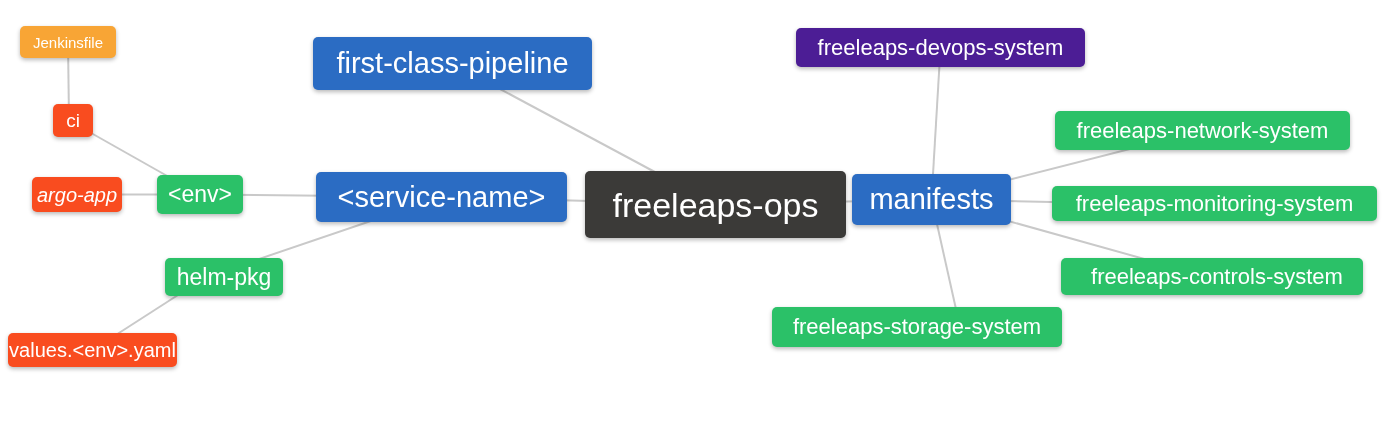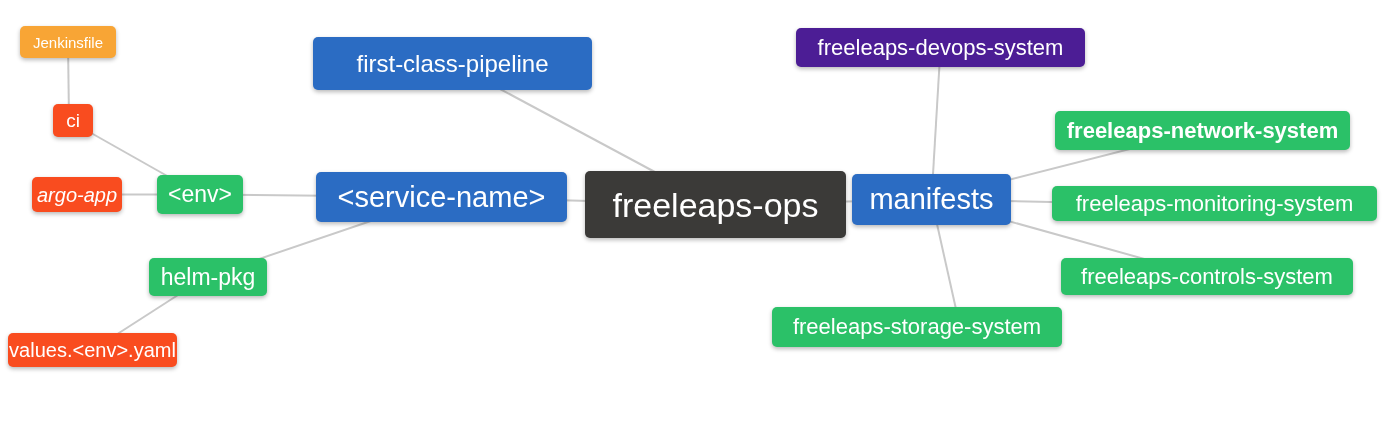--- a/index.html
+++ b/index.html
@@ -37,23 +37,23 @@
     white-space: nowrap;
     cursor: pointer;
     user-select: none;
     line-height: 1;
   }
   
   .n-jenkinsfile { left: 20px;  top: 26px;  width: 96px;  height: 32px; font-size: 15px; }
   .n-ci          { left: 53px;  top: 104px; width: 40px;  height: 33px; font-size: 19px; }
   .n-argo        { left: 32px;  top: 177px; width: 90px;  height: 35px; font-size: 20px; }
   .n-env         { left: 157px; top: 175px; width: 86px;  height: 39px; font-size: 23px; }
-  .n-helmpkg     { left: 149px; top: 258px; width: 118px; height: 38px; font-size: 23px; }
+  .n-helmpkg     { left: 165px; top: 258px; width: 118px; height: 38px; font-size: 23px; }
   .n-values      { left: 8px;   top: 333px; width: 169px; height: 34px; font-size: 20px; }
-  .n-pipeline    { left: 313px; top: 37px;  width: 279px; height: 53px; font-size: 24px; }
+  .n-pipeline    { left: 313px; top: 37px;  width: 279px; height: 53px; font-size: 29px; }
   .n-service     { left: 316px; top: 172px; width: 251px; height: 50px; font-size: 29px; }
   .n-root        { left: 585px; top: 171px; width: 261px; height: 67px; font-size: 34px; }
   .n-manifests   { left: 852px; top: 174px; width: 159px; height: 51px; font-size: 29px; }
   .n-devops      { left: 796px; top: 28px;  width: 289px; height: 39px; font-size: 22px; }
   .n-network     { left: 1055px;top: 111px; width: 295px; height: 39px; font-size: 22px; }
   .n-monitoring  { left: 1052px;top: 186px; width: 325px; height: 35px; font-size: 22px; }
   .n-controls    { left: 1061px;top: 258px; width: 292px; height: 37px; font-size: 22px; }
   .n-storage     { left: 772px; top: 307px; width: 290px; height: 40px; font-size: 22px; }
 </style>
 </head>
@@ -82,18 +82,18 @@
   <div class="node n-ci" style="background: rgb(249, 76, 31);">ci</div>
   <div class="node n-argo" style="background: rgb(249, 76, 31); font-style: italic;">argo-app</div>
   <div class="node n-env" style="background: rgb(43, 193, 104);">&lt;env&gt;</div>
   <div class="node n-helmpkg" style="background: rgb(43, 193, 104);">helm-pkg</div>
   <div class="node n-values" style="background: rgb(249, 76, 31);">values.&lt;env&gt;.yaml</div>
   <div class="node n-pipeline" style="background: rgb(43, 108, 195);">first-class-pipeline</div>
   <div class="node n-service" style="background: rgb(43, 108, 195);">&lt;service-name&gt;</div>
   <div class="node n-root" style="background: rgb(59, 58, 56);">freeleaps-ops</div>
   <div class="node n-manifests" style="background: rgb(43, 108, 195);">manifests</div>
   <div class="node n-devops" style="background: #4c1d95; text-align: right;">freeleaps-devops-system</div>
-  <div class="node n-network" style="background: rgb(43, 193, 104); font-weight: bold;">freeleaps-network-system</div>
+  <div class="node n-network" style="background: rgb(43, 193, 104);">freeleaps-network-system</div>
   <div class="node n-monitoring" style="background: rgb(43, 193, 104);">freeleaps-monitoring-system</div>
-  <div class="node n-controls" style="background: rgb(43, 193, 104);">freeleaps-controls-system</div>
+  <div class="node n-controls" style="background: rgb(43, 193, 104); padding-left: 10px;">freeleaps-controls-system</div>
   <div class="node n-storage" style="background: rgb(43, 193, 104);">freeleaps-storage-system</div>
 
 </div>
 
 </body></html>

